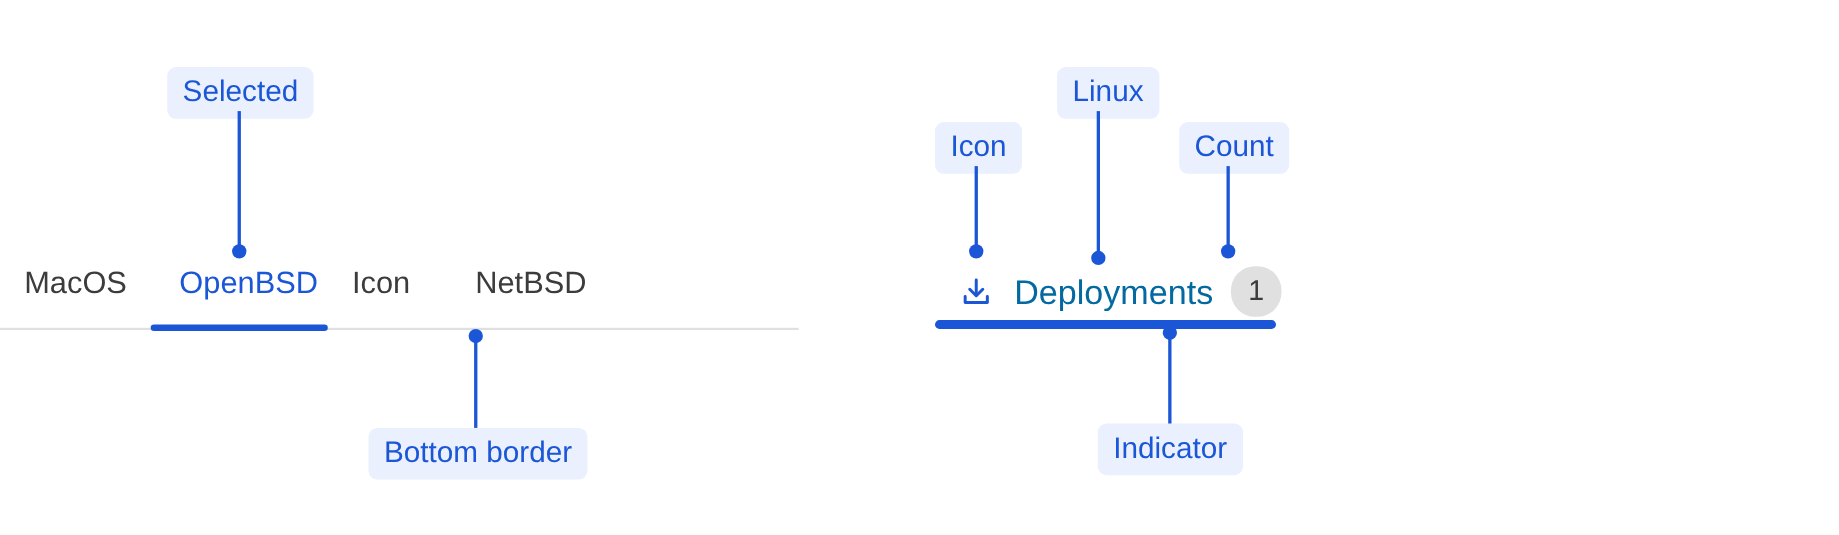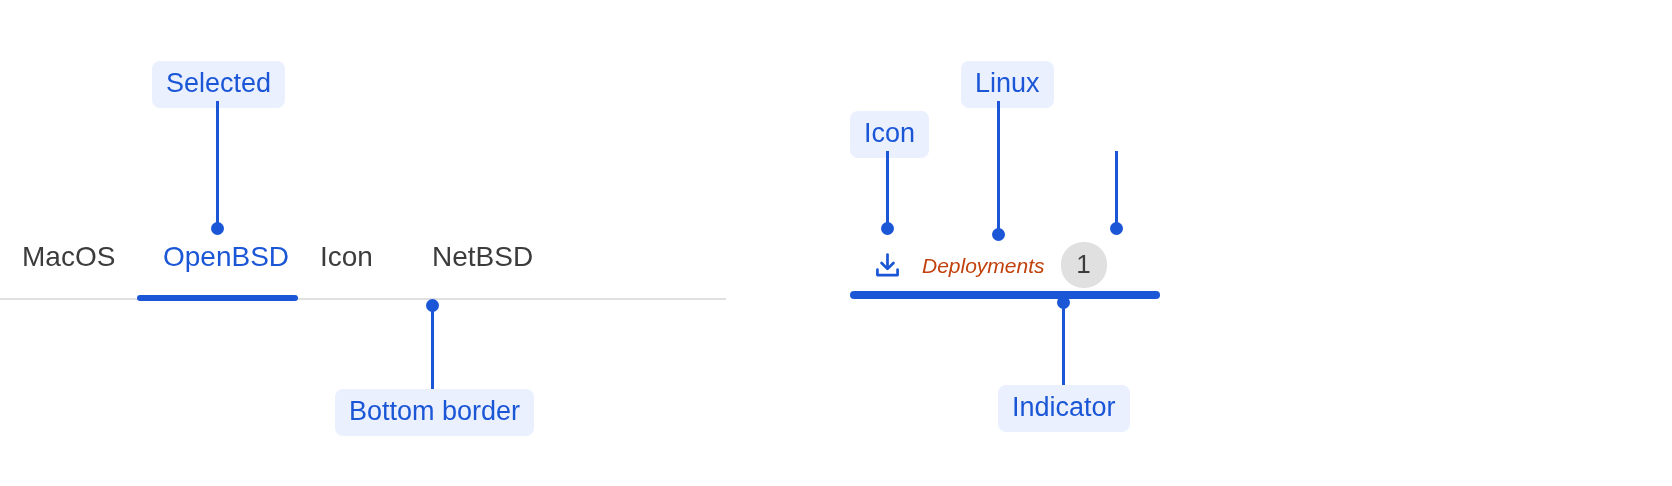--- a/index.html
+++ b/index.html
@@ -95,26 +95,25 @@
     align-items: center;
     height: 44px;
   }
   .richtab-icon {
     width: 31px;
     height: 31px;
     display: block;
     flex: 0 0 auto;
   }
   .richtab-label {
-    font-size: 21px;
+    font-size: 31px;
     line-height: 1;
-    color: #c2410c;
+    color: #0369a1;
     margin-left: 19px;
     white-space: nowrap;
-    font-style: italic;
   }
   .richtab-count {
     margin-left: 16px;
     background: #e0e0e0;
     color: #3c3c3c;
     font-size: 26px;
     line-height: 1;
     border-radius: 22px;
     padding: 9px 15px 11px 15px;
     min-width: 16px;
@@ -156,20 +155,21 @@
   <div class="anno-badge" style="left:335px; top:389px;">Bottom border</div>
 
   <div class="anno-badge" style="left:850px; top:111px;">Icon</div>
   <div class="anno-line" style="left:886px; top:151px; height:80px;"></div>
   <div class="anno-dot" style="left:881px; top:222px;"></div>
 
   <div class="anno-badge" style="left:961px; top:61px;">Linux</div>
   <div class="anno-line" style="left:997px; top:101px; height:133px;"></div>
   <div class="anno-dot" style="left:992px; top:228px;"></div>
 
+  <div class="anno-badge" style="left:1072px; top:111px;">Count</div>
   <div class="anno-line" style="left:1115px; top:151px; height:80px;"></div>
   <div class="anno-dot" style="left:1110px; top:222px;"></div>
 
   <div class="richtab">
     <div class="richtab-row">
       <svg class="richtab-icon" viewBox="0 0 24 24" fill="none" stroke="#1a56d6" stroke-width="2.1" stroke-linecap="round" stroke-linejoin="round">
         <path d="M12 3.5 L12 14.2"></path>
         <path d="M7.4 10 L12 14.6 L16.6 10"></path>
         <path d="M4.2 15.2 L4.2 19.4 L19.8 19.4 L19.8 15.2"></path>
       </svg>

